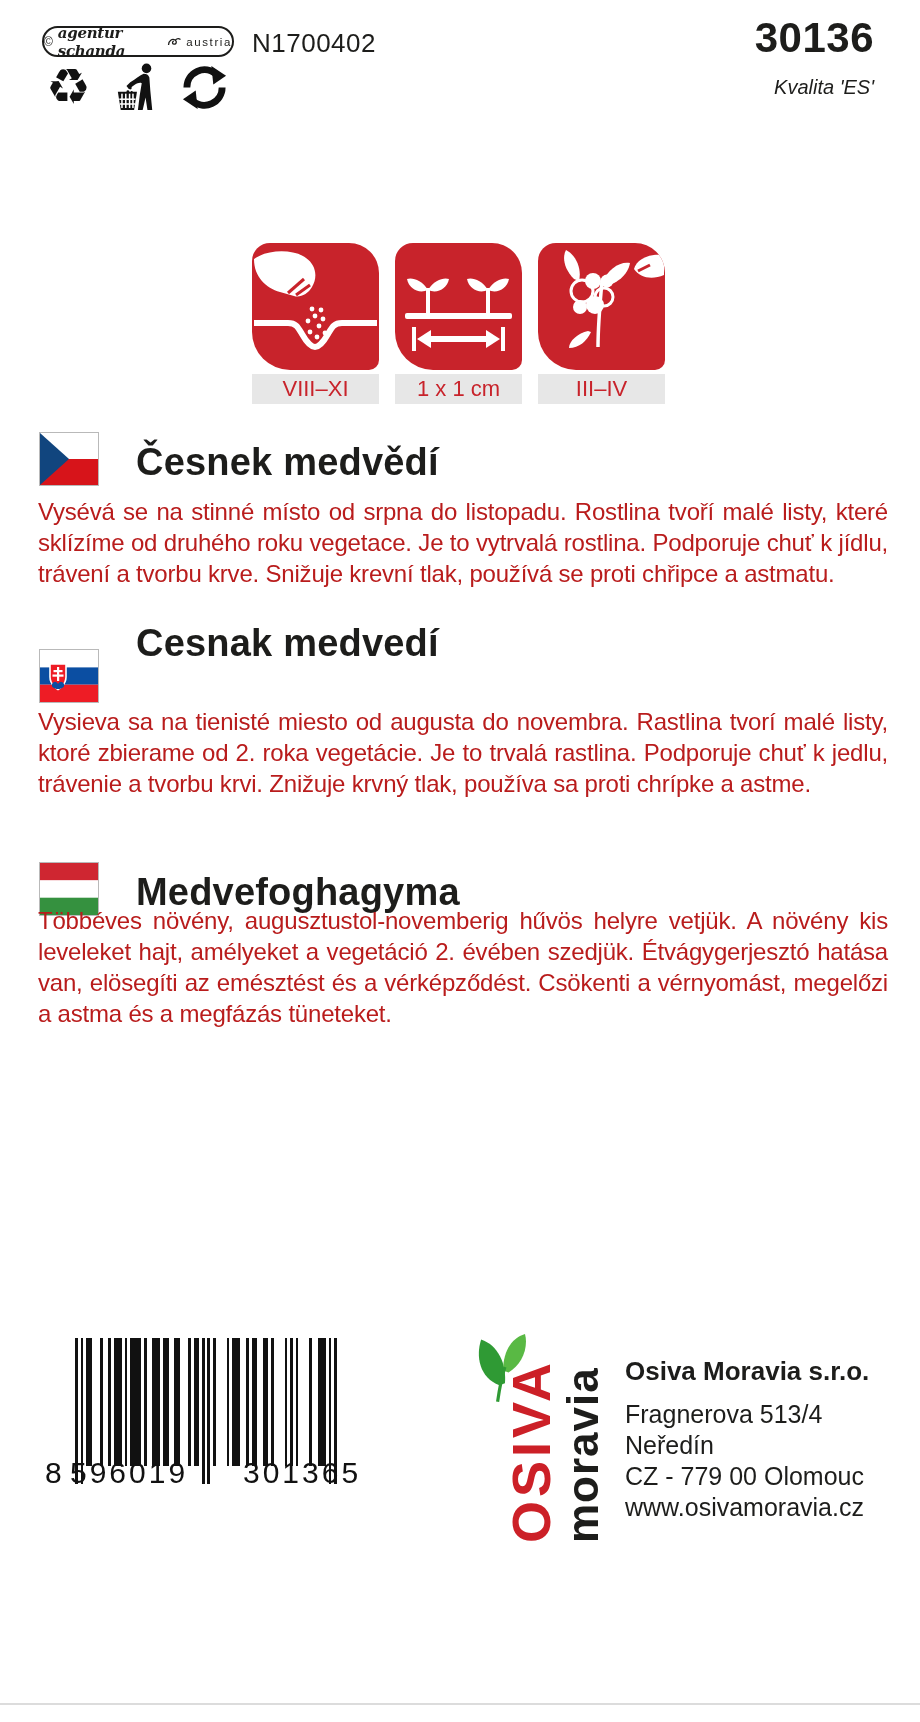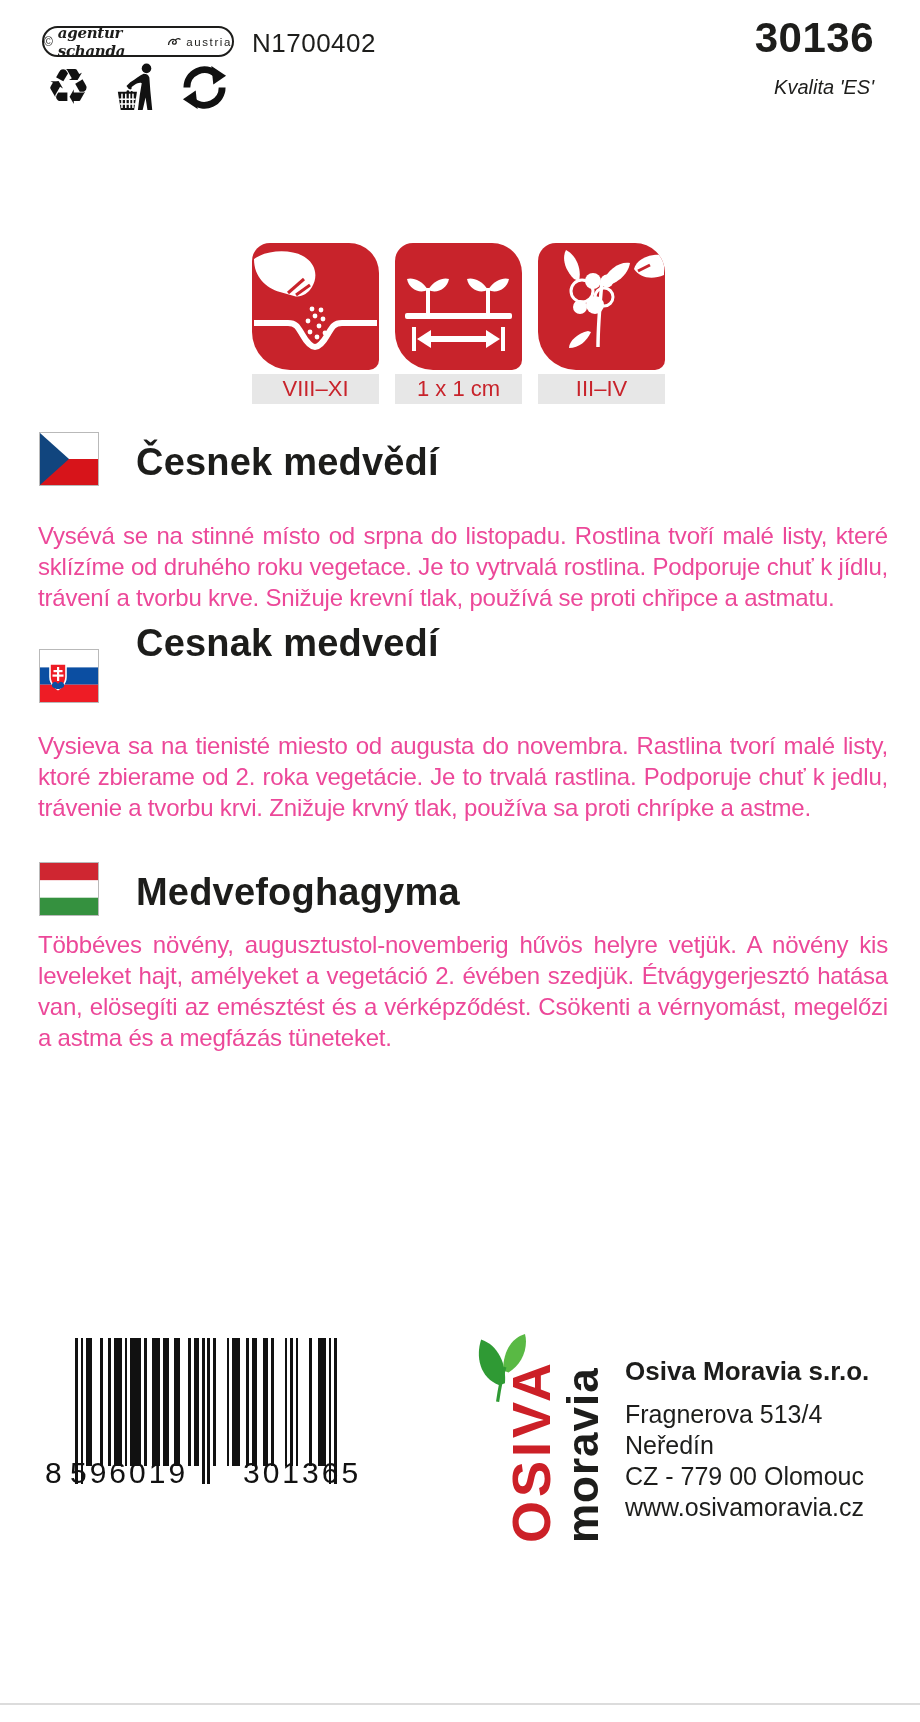--- a/index.html
+++ b/index.html
@@ -24,21 +24,21 @@
   .tile{width:127px;height:127px;background:#c8232b;border-radius:18px 30px 10px 38px;overflow:hidden;}
   .bands{position:absolute;left:252px;top:374px;display:flex;gap:16px;}
   .band{width:127px;height:30px;background:#e7e7e7;color:#c8232b;font-size:22px;
         display:flex;align-items:center;justify-content:center;}
 
   
   .flag{position:absolute;width:58px;height:52px;box-shadow:0 0 0 1px #b9b9b9;}
   .flag svg{display:block;width:100%;height:100%;}
   .sec-title{position:absolute;left:108px;font-size:38px;font-weight:bold;letter-spacing:0.2px;margin-left:28px;}
   .sec-body{position:absolute;left:38px;width:850px;font-size:24px;line-height:31px;
-            text-align:justify;letter-spacing:-0.2px;color:#ec4899;margin-top:24px;}
+            text-align:justify;letter-spacing:-0.2px;color:#b91c1c;}
 
   #flag-cs{left:40px;top:433px;} #title-cs{top:441px;} #body-cs{top:496px;}
   #flag-sk{left:40px;top:650px;} #title-sk{top:622px;} #body-sk{top:706px;}
   #flag-hu{left:40px;top:863px;} #title-hu{top:871px;} #body-hu{top:905px;}
 
   
   .barcode{position:absolute;left:45px;top:1338px;width:300px;height:152px;}
   .barcode svg{position:absolute;left:30px;top:0;}
   .bc-digit{position:absolute;font-size:30px;color:#111;top:118px;}
   .bc-first{left:0;}

